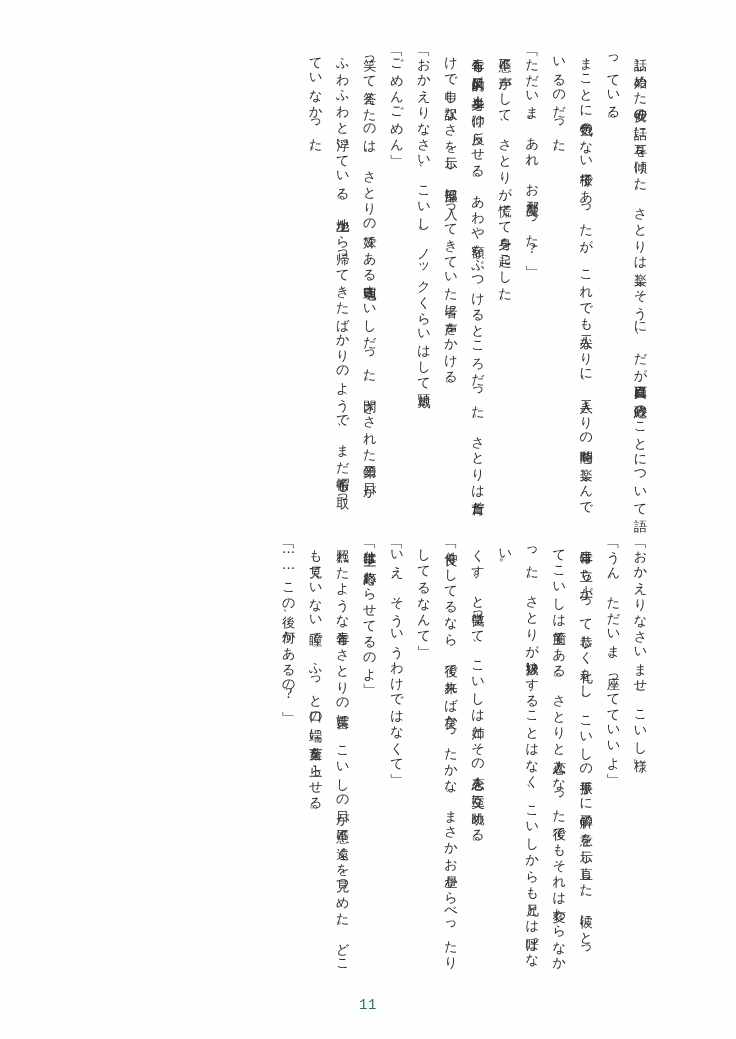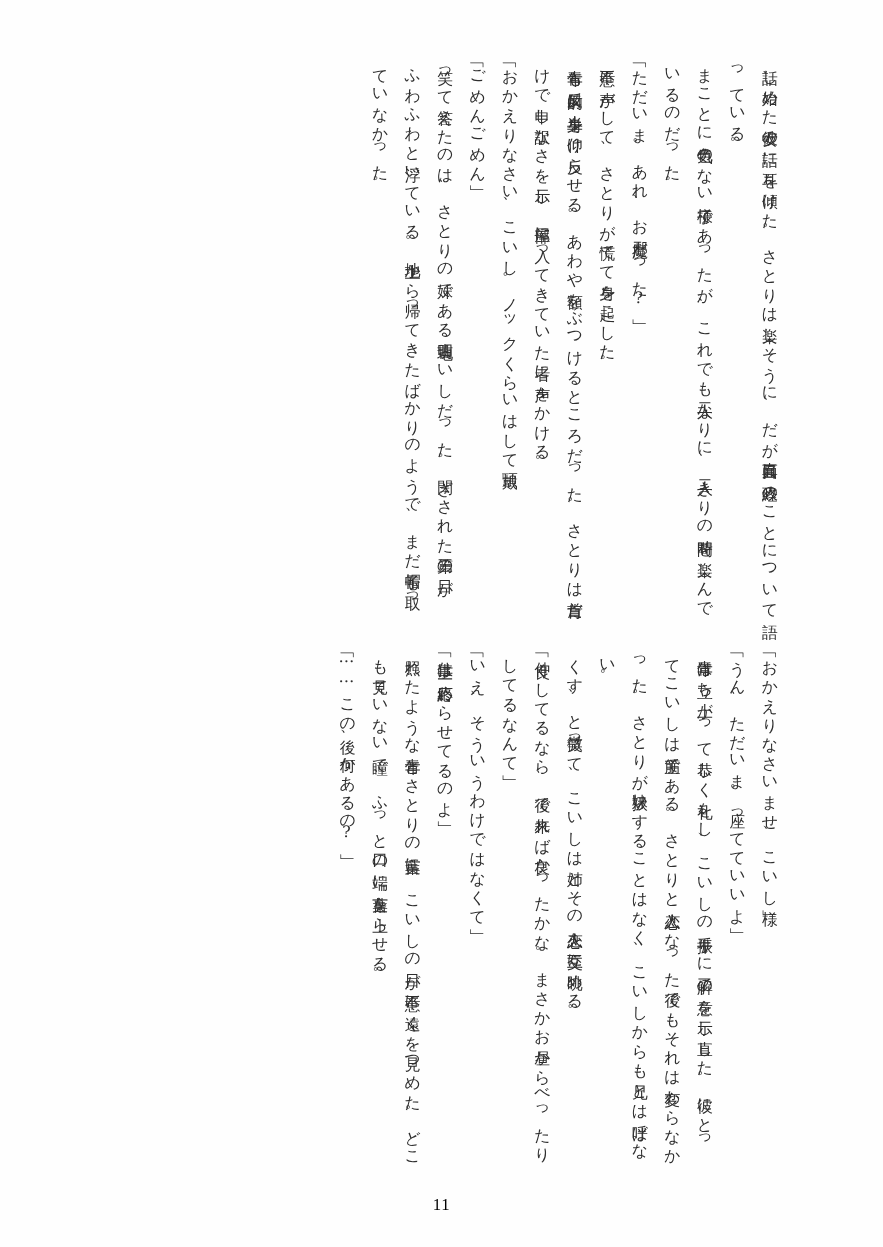--- a/index.html
+++ b/index.html
@@ -50,22 +50,22 @@
     height: 430px;
     max-height: 430px;
   }
   .page-number {
     position: absolute;
     bottom: 26px;
     left: 0;
     width: 736px;
     text-align: center;
     font-size: 14px;
-    color: #000000;
-    font-family: Liberation Serif, serif;
+    color: #15803d;
+    font-family: Liberation Mono, monospace;
     letter-spacing: 0.05em;
   }
 </style>
 </head>
 <body>
 
 <div id="page">
 
   <div class="vtext-block" id="col-upper">話し始めた彼女の話に耳を傾けた。さとりは楽しそうに、だが真面目に政経のことについて語っている。
 まことに色気のない様子であったが、これでも二人なりに、二人きりの時間を楽しんでいるのだった。

